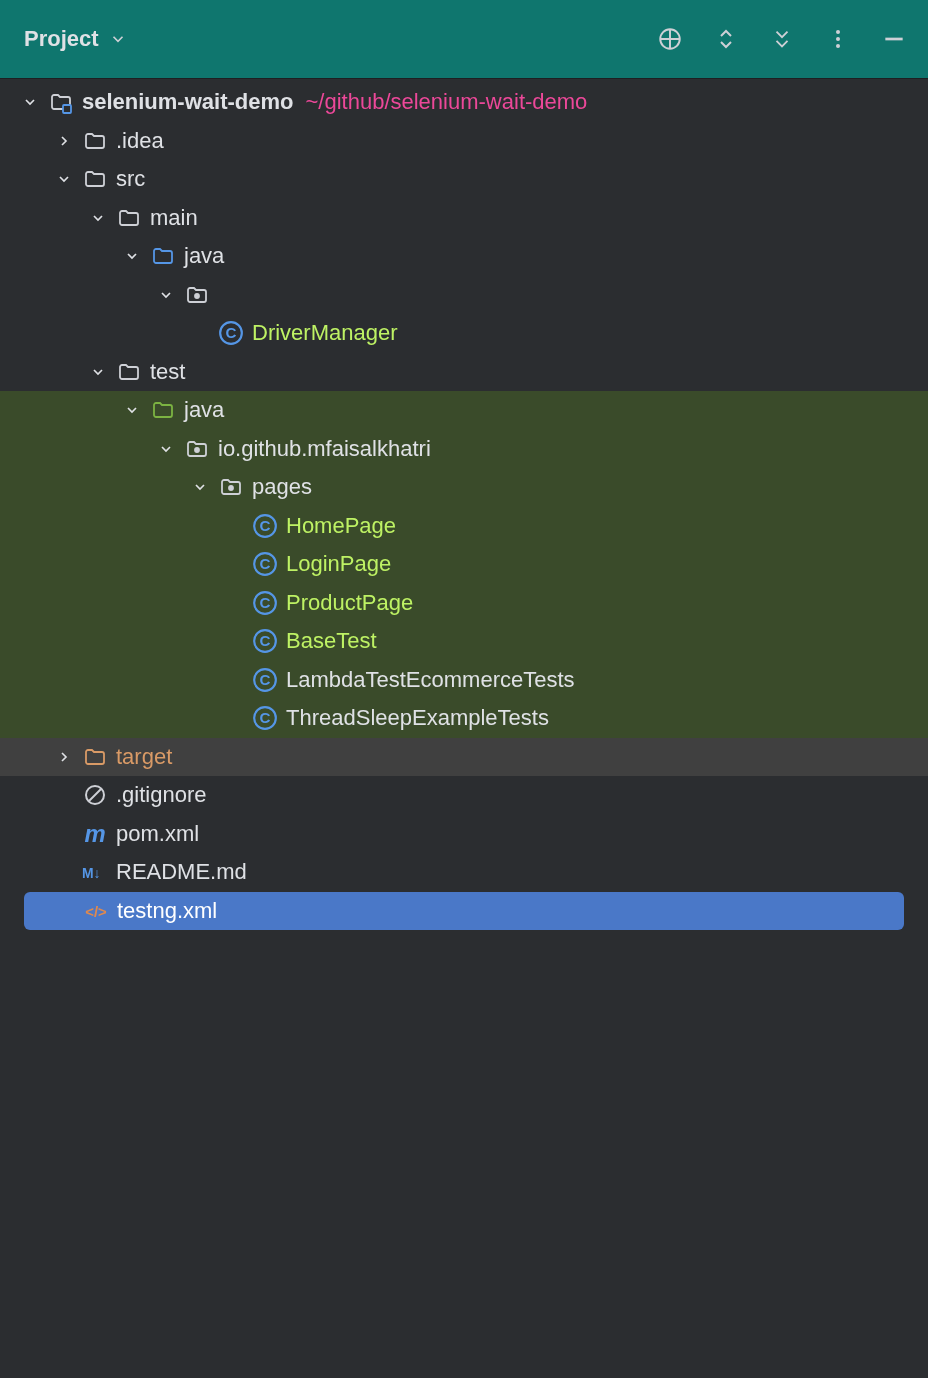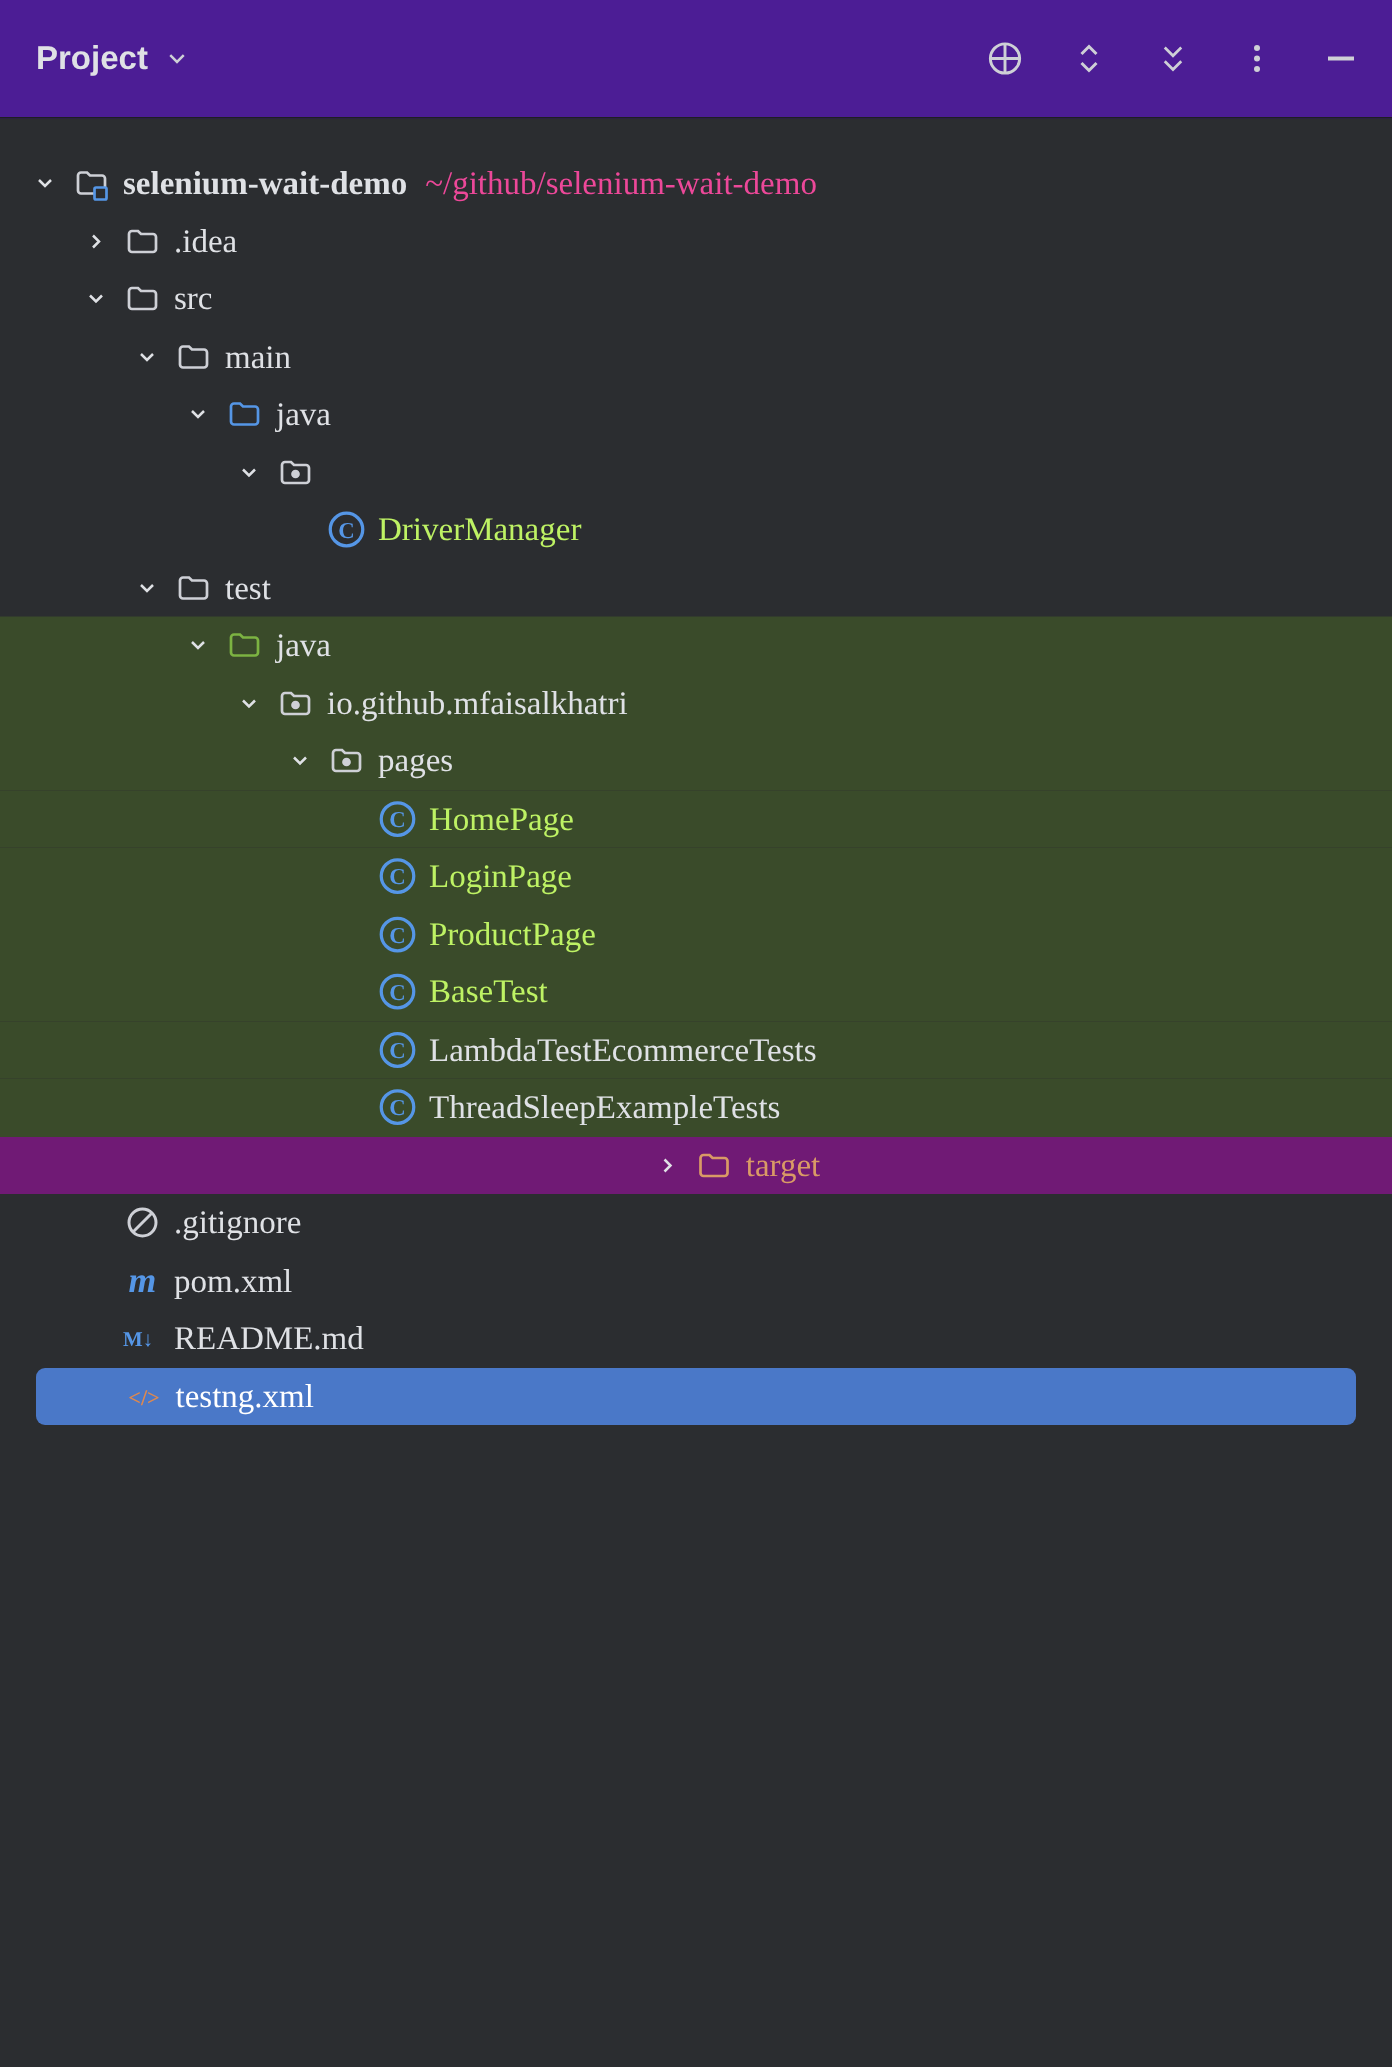--- a/index.html
+++ b/index.html
@@ -7,21 +7,21 @@
     background: #2b2d30;
     font-family: -apple-system, BlinkMacSystemFont, "Segoe UI", sans-serif;
     font-size: 19px;
     color: #dfe1e5;
     width: 928px;
     height: 1378px;
     overflow: hidden;
   }
   .header {
     height: 79px;
-    background: #4c1d95;
+    background: #0f766e;
     display: flex;
     align-items: center;
     justify-content: space-between;
     padding: 0 20px 0 24px;
     border-bottom: 1px solid #1e1f22;
   }
   .header-left {
     display: flex;
     align-items: center;
     gap: 10px;
@@ -39,40 +39,39 @@
   .icon-btn {
     width: 28px;
     height: 28px;
     display: flex;
     align-items: center;
     justify-content: center;
     cursor: pointer;
     color: #ced0d6;
   }
   .tree {
-    padding-top: 24px;
-    font-family: Liberation Serif, serif;
+    padding-top: 4px;
   }
   .row {
     height: 38.5px;
     display: flex;
     align-items: center;
     cursor: pointer;
     position: relative;
     padding-left: 18px;
     white-space: nowrap;
   }
   .row.selected {
     background: #4a78c8;
     border-radius: 6px;
     margin: 0 24px;
     padding-left: 0;
   }
   .row.green { background: #3a4b2a; }
-  .row.orange-bg { background: #701a75; justify-content: center; }
+  .row.orange-bg { background: #404040; }
   .indent { display: inline-block; width: 34px; flex-shrink: 0; }
   .chev {
     width: 24px;
     height: 24px;
     display: inline-flex;
     align-items: center;
     justify-content: center;
     color: #dfe1e5;
     margin-right: 6px;
     flex-shrink: 0;

